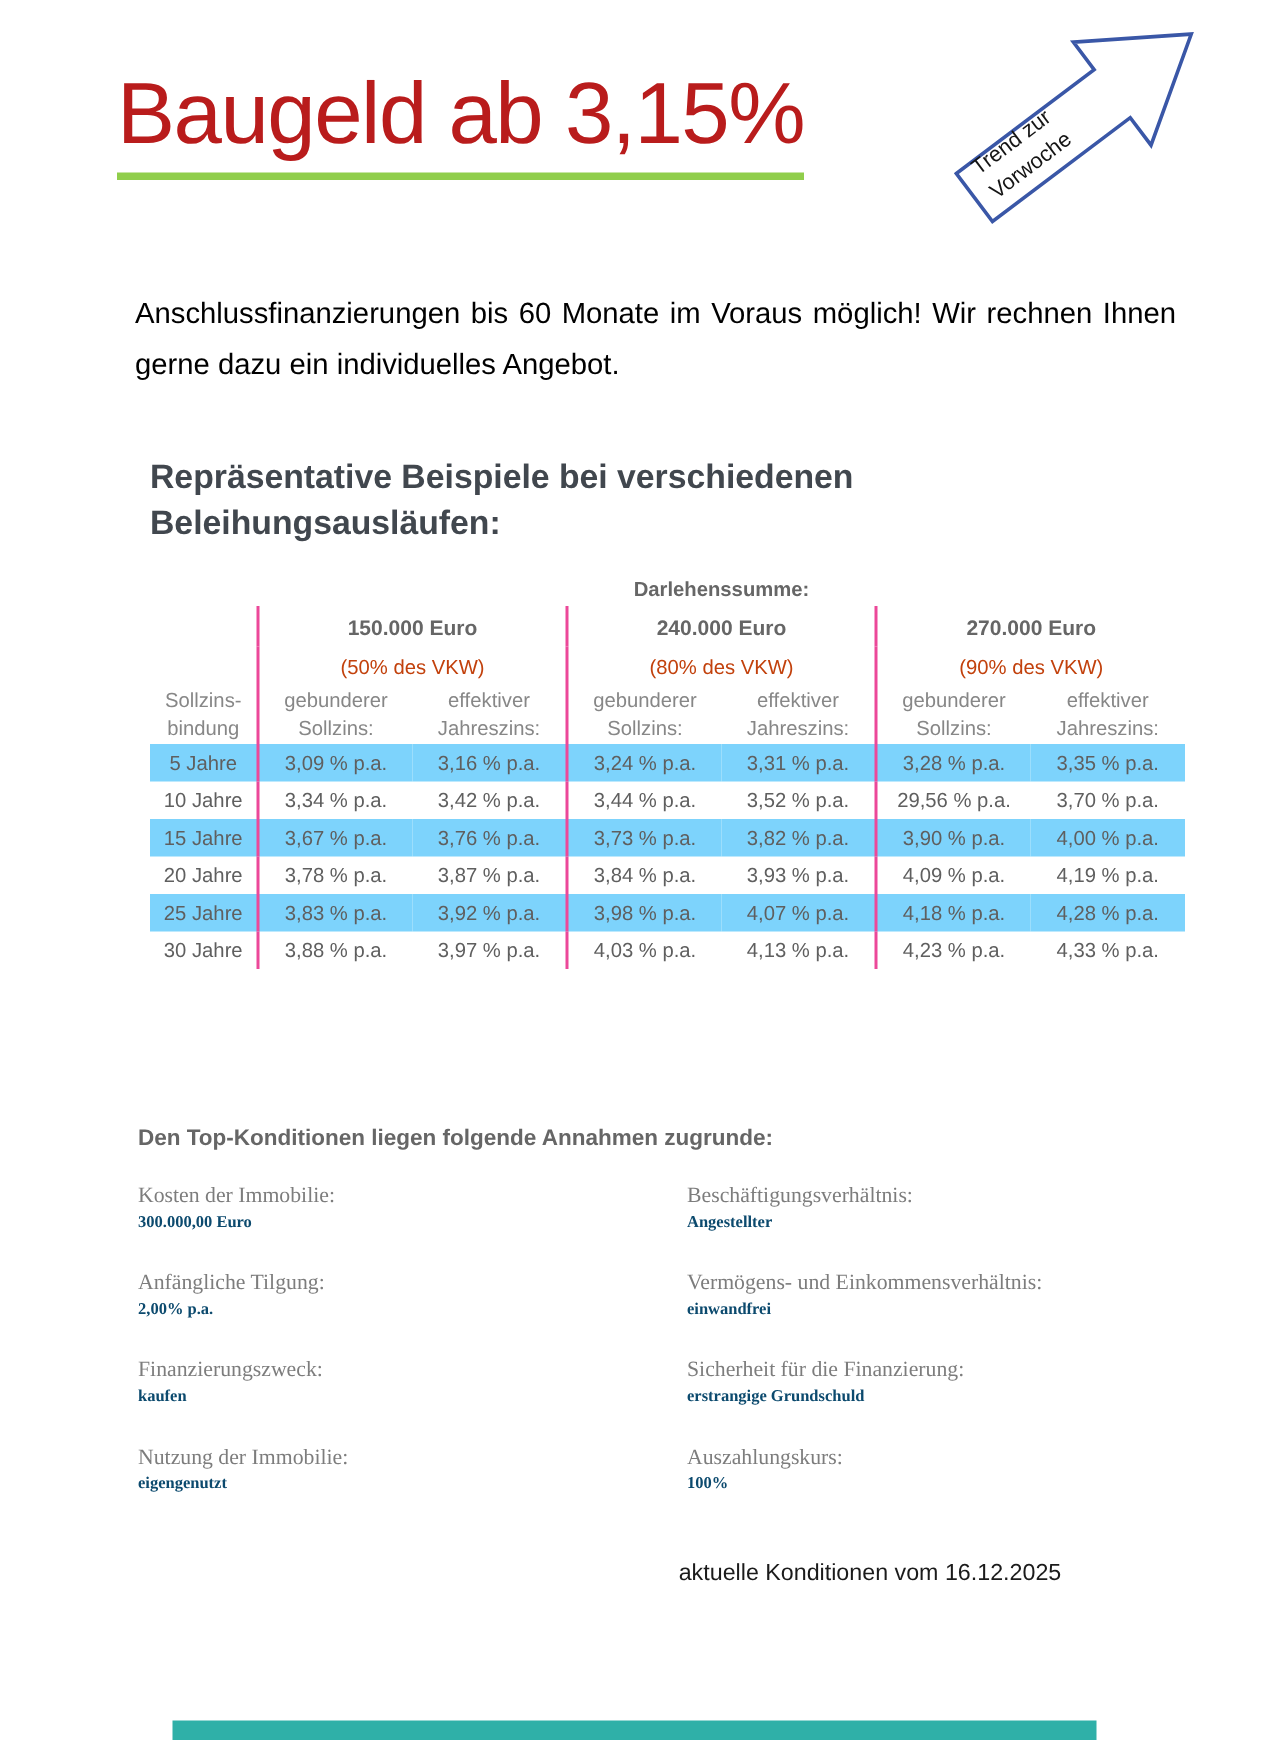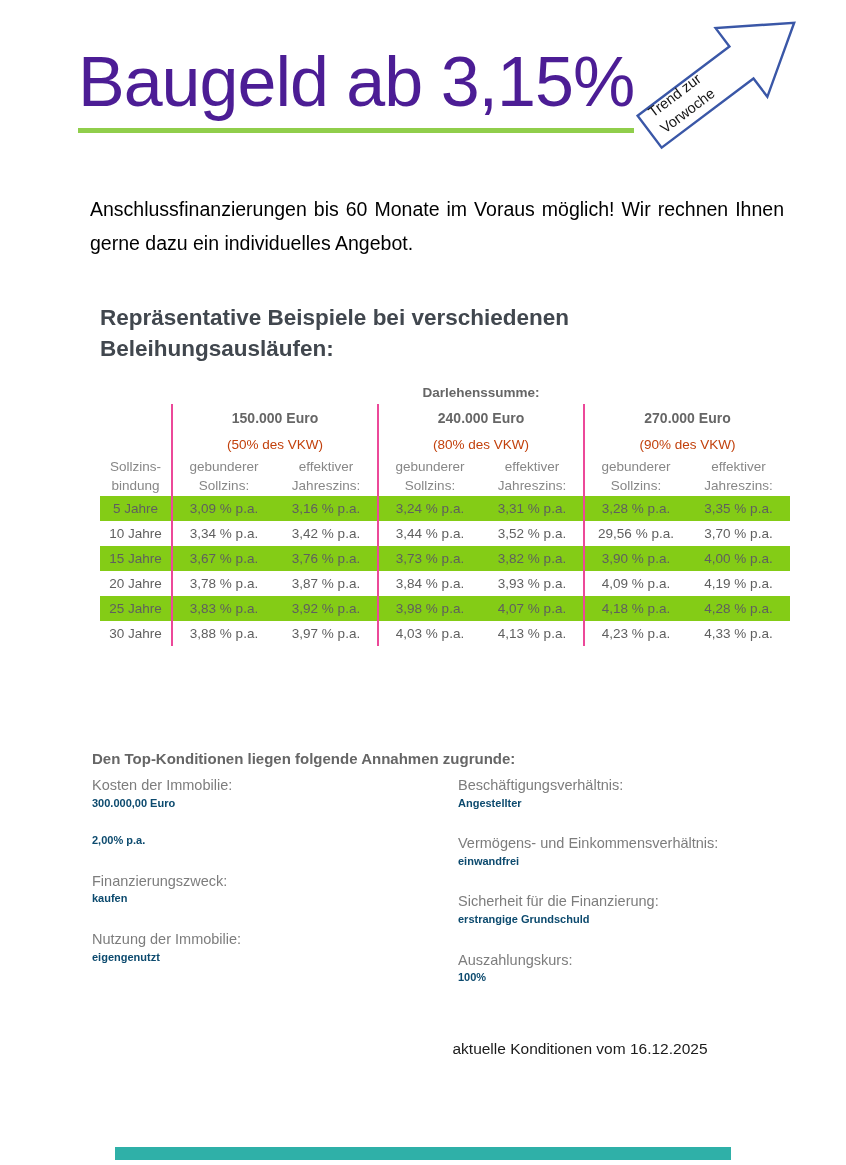--- a/index.html
+++ b/index.html
@@ -2,21 +2,21 @@
 <html><head>
 <meta charset="utf-8">
 <style>
   * { margin:0; padding:0; box-sizing:border-box; }
   html,body { width:846px; height:1165px; background:#ffffff; overflow:hidden; position:relative;
               font-family:"Liberation Sans", sans-serif; }
 
   
   .title {
     position:absolute; left:78px; top:44px;
-    font-size:70px; font-weight:400; color:#4c1d95; letter-spacing:-1px;
+    font-size:58px; font-weight:400; color:#b91c1c; letter-spacing:-1px;
     display:inline-block; border-bottom:5px solid #90ce4b; padding-bottom:7px;
     line-height:1.1; white-space:nowrap;
   }
 
   
   .arrow-wrap { position:absolute; left:616px; top:-4px; width:215px; height:170px; }
   .arrow-rot  { position:absolute; left:10px; top:30px; width:195px; height:100px;
                 transform:rotate(-37deg); transform-origin:50% 50%; }
   .arrow-rot svg { display:block; }
   .arrow-text { position:absolute; left:16px; top:26px; width:110px;
@@ -37,28 +37,28 @@
   table.rates td { text-align:center; vertical-align:middle; padding:0 2px; }
 
   td.no-b { border:none; }
   .sum-label    { font-weight:700; color:#666; height:24px; }
   .amount-row td{ height:27px; }
   .amount       { font-weight:700; color:#666; font-size:14px; }
   .vkw-row td   { height:27px; color:#c2410c; }
   .sep          { border-left:2px solid #ec4899; }
   .subhead-row td { color:#878787; line-height:1.4; padding:12px 6px 24px; }
   .term-head    { color:#878787; }
-  tr.stripe     { background:#84cc16; }
+  tr.stripe     { background:#7dd3fc; }
   #rate-rows td { height:25px; }
   #rate-rows td.term { color:#5f5f5f; }
 
   
   .assumptions { position:absolute; left:92px; top:750px; width:668px; }
   .assumptions-heading { font-size:15px; font-weight:700; color:#666; }
-  .assumptions-cols { display:flex; margin-top:8px; }
+  .assumptions-cols { display:flex; margin-top:20px;font-family:Liberation Serif, serif; }
   .a-col { width:366px; }
   .a-col.right { width:302px; }
   .assumption-item { margin-bottom:22px; }
   .a-label { font-size:14.5px; color:#7d7d7d; line-height:1.42; }
   .a-value { font-size:11px; color:#0c4a6e; font-weight:700; line-height:1.42; }
 
   
   .footer-note { position:absolute; left:400px; top:1040px; width:360px;
                  text-align:center; font-size:15.5px; color:#1b1b1b; }
   .bottom-bar { position:absolute; left:115px; top:1147px; width:616px; height:13px;
@@ -182,20 +182,21 @@
 
 <div class="assumptions">
   <div class="assumptions-heading">Den Top-Konditionen liegen folgende Annahmen zugrunde:</div>
   <div class="assumptions-cols">
     <div class="a-col" id="assumptions-left">
         <div class="assumption-item">
           <div class="a-label">Kosten der Immobilie:</div>
           <div class="a-value">300.000,00 Euro</div>
         </div>
         <div class="assumption-item">
+          <div class="a-label">Anfängliche Tilgung:</div>
           <div class="a-value">2,00% p.a.</div>
         </div>
         <div class="assumption-item">
           <div class="a-label">Finanzierungszweck:</div>
           <div class="a-value">kaufen</div>
         </div>
         <div class="assumption-item">
           <div class="a-label">Nutzung der Immobilie:</div>
           <div class="a-value">eigengenutzt</div>
         </div>

